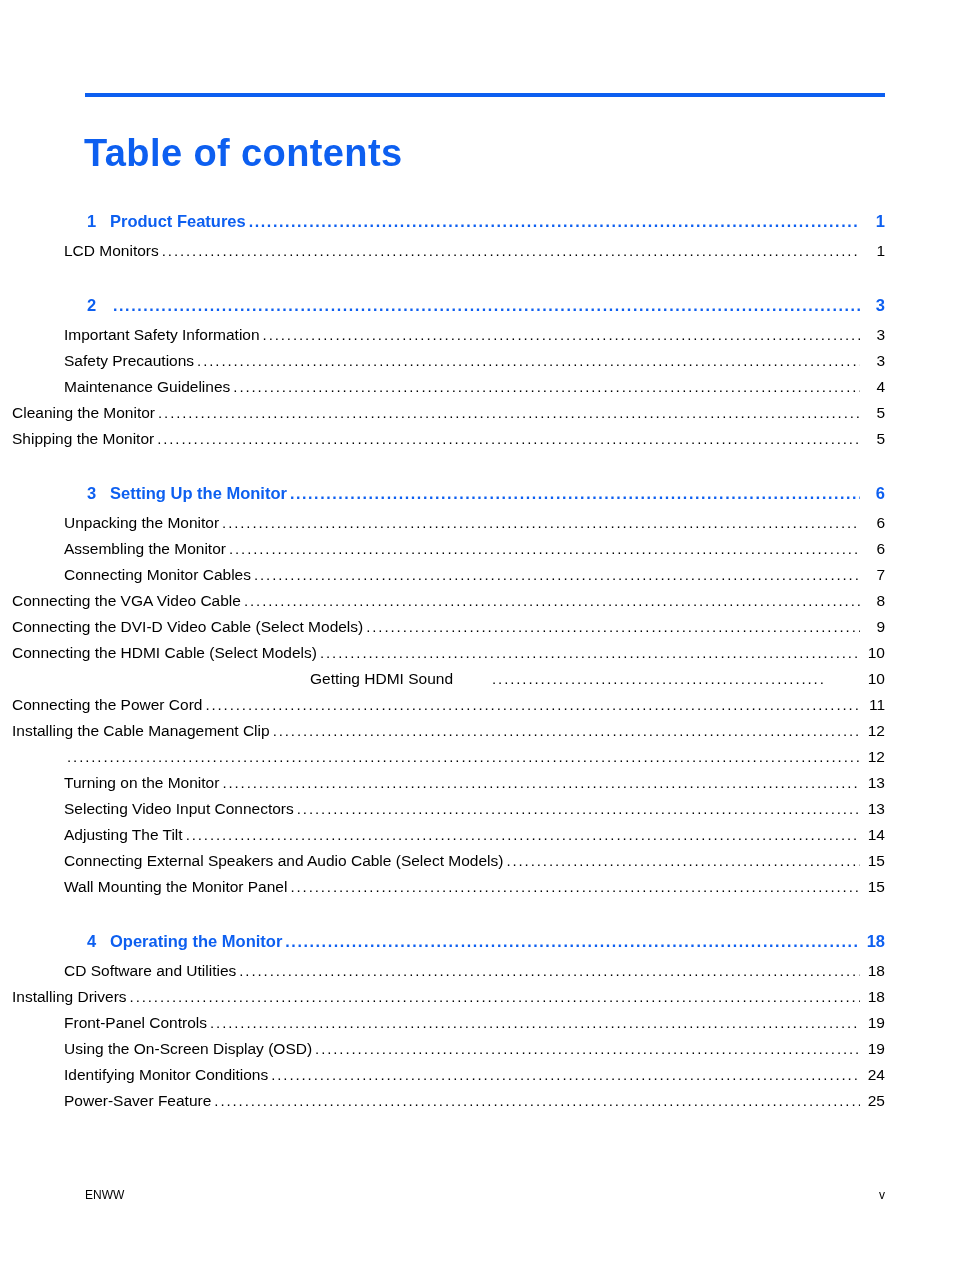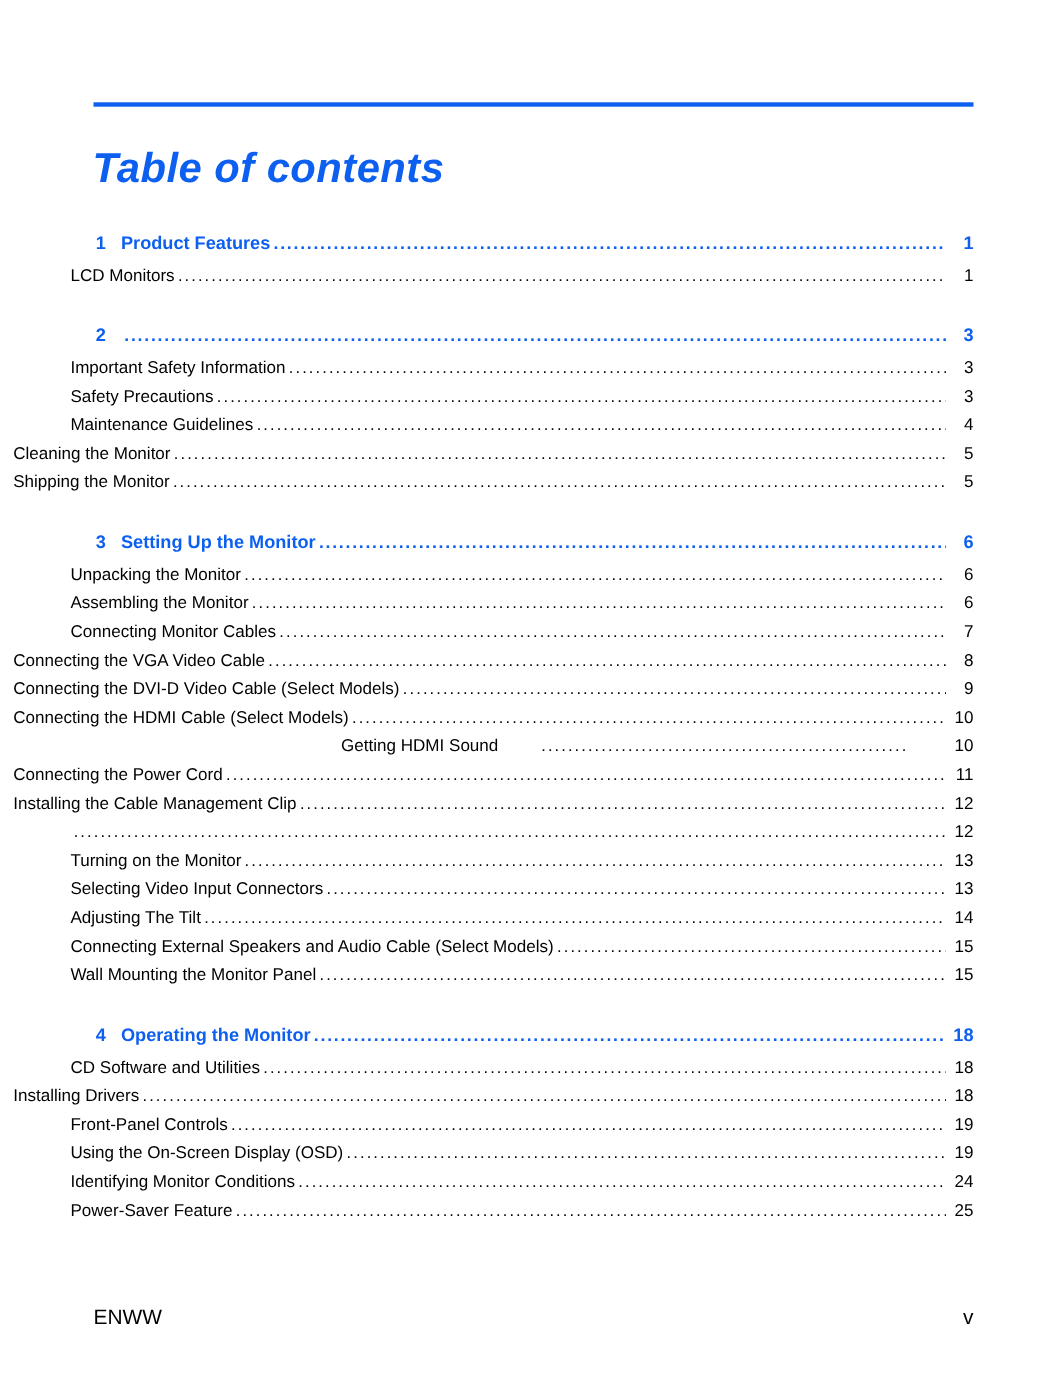--- a/index.html
+++ b/index.html
@@ -35,21 +35,20 @@
     position: absolute;
     left: 84px;
     top: 103px;
     width: 800px;
     font-size: 38px;
     font-weight: bold;
     letter-spacing: 0.4px;
     color: #0d5ff0;
     line-height: 50px;
     white-space: nowrap;
-    font-style: italic;
   }
 
   
   .toc {
     position: absolute;
     left: 0;
     top: 212px;
     width: 954px;
   }
   .toc-row {
@@ -104,21 +103,21 @@
 
   
   .footer {
     position: absolute;
     left: 85px;
     top: 1188px;
     width: 800px;
     display: flex;
     justify-content: space-between;
     align-items: baseline;
-    font-size: 19px;
+    font-size: 12px;
   }
   .footer .left  { white-space: nowrap; }
   .footer .right { white-space: nowrap; }
 </style>
 </head>
 <body>
 
 <div class="page">
 
   <div class="title-rule"></div>

